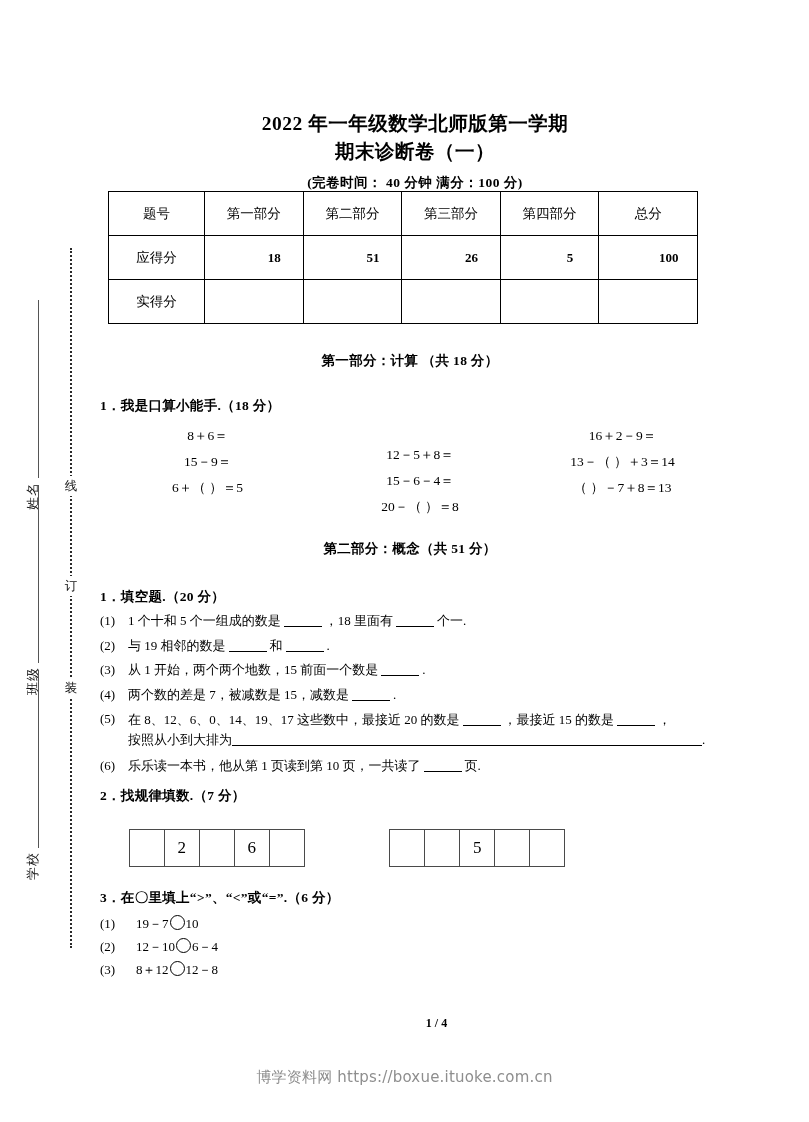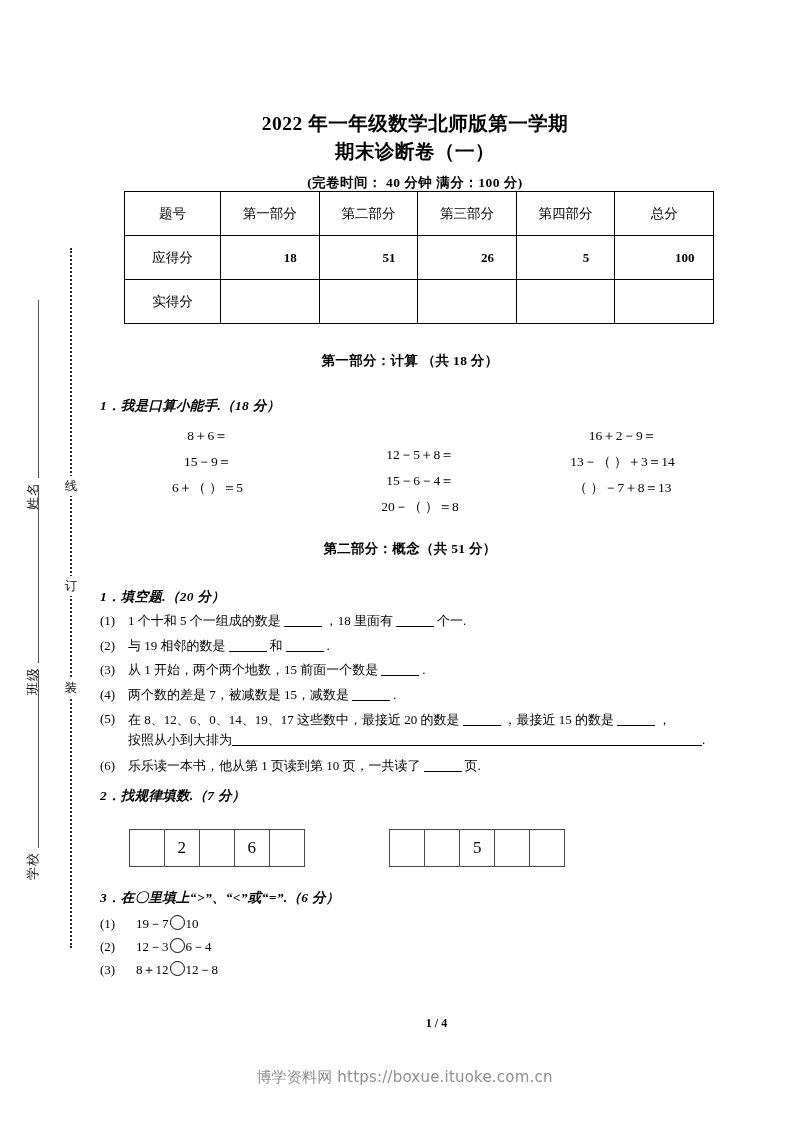--- a/index.html
+++ b/index.html
@@ -92,21 +92,21 @@
   .subtitle-line {
     font-size: 13.5px;
     font-weight: bold;
     margin-top: 8px;
     letter-spacing: 0.5px;
   }
 
   
   .score-table {
     position: absolute;
-    left: 124px;
+    left: 108px;
     top: 191px;
     width: 590px;
     border-collapse: collapse;
     table-layout: fixed;
   }
   .score-table td {
     border: 1.4px solid #000;
     height: 41px;
     text-align: center;
     vertical-align: middle;
@@ -129,21 +129,20 @@
   .sec1 { top: 352px; }
   .sec2 { top: 540px; }
 
   
   .qhead {
     position: absolute;
     left: 100px;
     font-size: 13.5px;
     font-weight: bold;
     letter-spacing: 0.3px;
-    font-style: italic;
   }
   .q1head { top: 397px; }
   .q2head { top: 588px; }
   .q3head { top: 787px; }
   .q4head { top: 889px; text-align: center; }
 
   
   .calc-grid {
     position: absolute;
     left: 100px;
@@ -423,21 +422,21 @@
   </div>
 
   <div class="qhead q4head">3．在〇里填上“&gt;”、“&lt;”或“=”.（6 分）</div>
   <div class="cmp-list">
     <div class="cmp-item">
       <span class="cmp-idx">(1)</span>
       <span class="cmp-body"><span>19－7</span><span class="circ"></span><span>10</span></span>
     </div>
     <div class="cmp-item">
       <span class="cmp-idx">(2)</span>
-      <span class="cmp-body"><span>12－3</span><span class="circ"></span><span>6－4</span></span>
+      <span class="cmp-body"><span>12－10</span><span class="circ"></span><span>6－4</span></span>
     </div>
     <div class="cmp-item">
       <span class="cmp-idx">(3)</span>
       <span class="cmp-body"><span>8＋12</span><span class="circ"></span><span>12－8</span></span>
     </div>
   </div>
 
   <div class="page-no">1 / 4</div>
   <div class="watermark">博学资料网 https://boxue.ituoke.com.cn</div>
 

